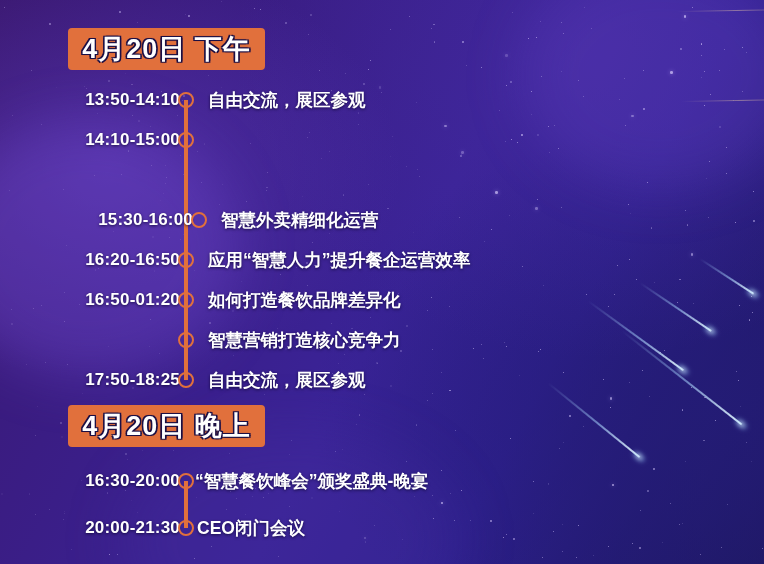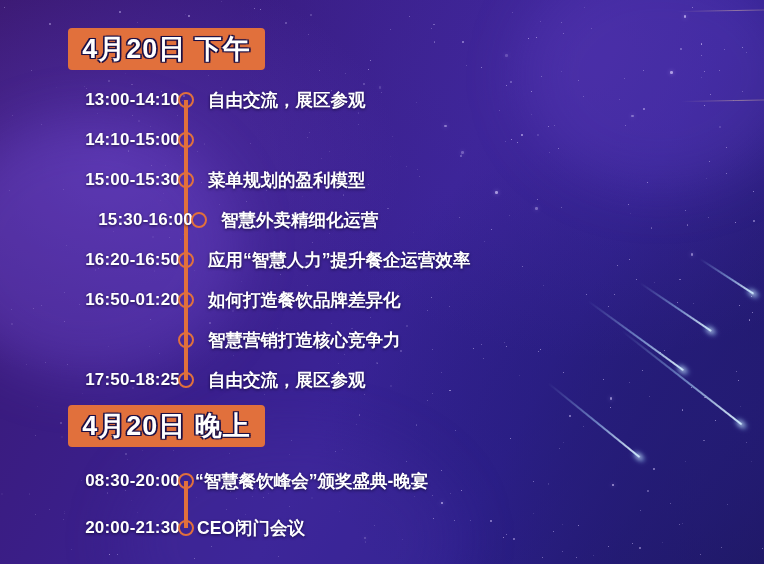--- a/index.html
+++ b/index.html
@@ -565,35 +565,30 @@
   <div class="streak" style="left:678px; top:10px; width:120px; transform:rotate(-1deg);"></div>
   <div class="streak" style="left:682px; top:100px; width:120px; transform:rotate(-1deg);"></div>
 
   <div class="content">
 
     <div class="day-banner" style="left:68px; top:28px; width:197px; height:42px;">4月20日  下午</div>
 
     <div class="timeline" style="left:184px; top:100px; height:280px;"></div>
 
     <div class="row" style="left:60px; top:87px; width:120px;">
-      <span class="time">13:00-14:10</span>
+      <span class="time">13:50-14:10</span>
       <span class="dot" style="left:118px;"></span>
       <span class="desc" style="left:148px;">自由交流，展区参观</span>
     </div>
 
     <div class="row" style="left:60px; top:127px; width:120px;">
       <span class="time">14:10-15:00</span>
       <span class="dot" style="left:118px;"></span>
     </div>
 
-    <div class="row" style="left:60px; top:167px; width:120px;">
-      <span class="time">15:00-15:30</span>
-      <span class="dot" style="left:118px;"></span>
-      <span class="desc" style="left:148px;">菜单规划的盈利模型</span>
-    </div>
 
     <div class="row" style="left:73px; top:207px; width:120px;">
       <span class="time">15:30-16:00</span>
       <span class="dot" style="left:118px;"></span>
       <span class="desc" style="left:148px;">智慧外卖精细化运营</span>
     </div>
 
     <div class="row" style="left:60px; top:247px; width:120px;text-align:center;">
       <span class="time">16:20-16:50</span>
       <span class="dot" style="left:118px;"></span>
@@ -615,21 +610,21 @@
       <span class="time">17:50-18:25</span>
       <span class="dot" style="left:118px;"></span>
       <span class="desc" style="left:148px;">自由交流，展区参观</span>
     </div>
 
     <div class="day-banner" style="left:68px; top:405px; width:197px; height:42px;">4月20日  晚上</div>
 
     <div class="timeline" style="left:184px; top:481px; height:47px;"></div>
 
     <div class="row" style="left:60px; top:468px; width:120px;">
-      <span class="time">08:30-20:00</span>
+      <span class="time">16:30-20:00</span>
       <span class="dot" style="left:118px;"></span>
       <span class="desc" style="left:135px;">“智慧餐饮峰会”颁奖盛典-晚宴</span>
     </div>
 
     <div class="row" style="left:60px; top:515px; width:120px;">
       <span class="time">20:00-21:30</span>
       <span class="dot" style="left:118px;"></span>
       <span class="desc" style="left:137px;">CEO闭门会议</span>
     </div>
 

